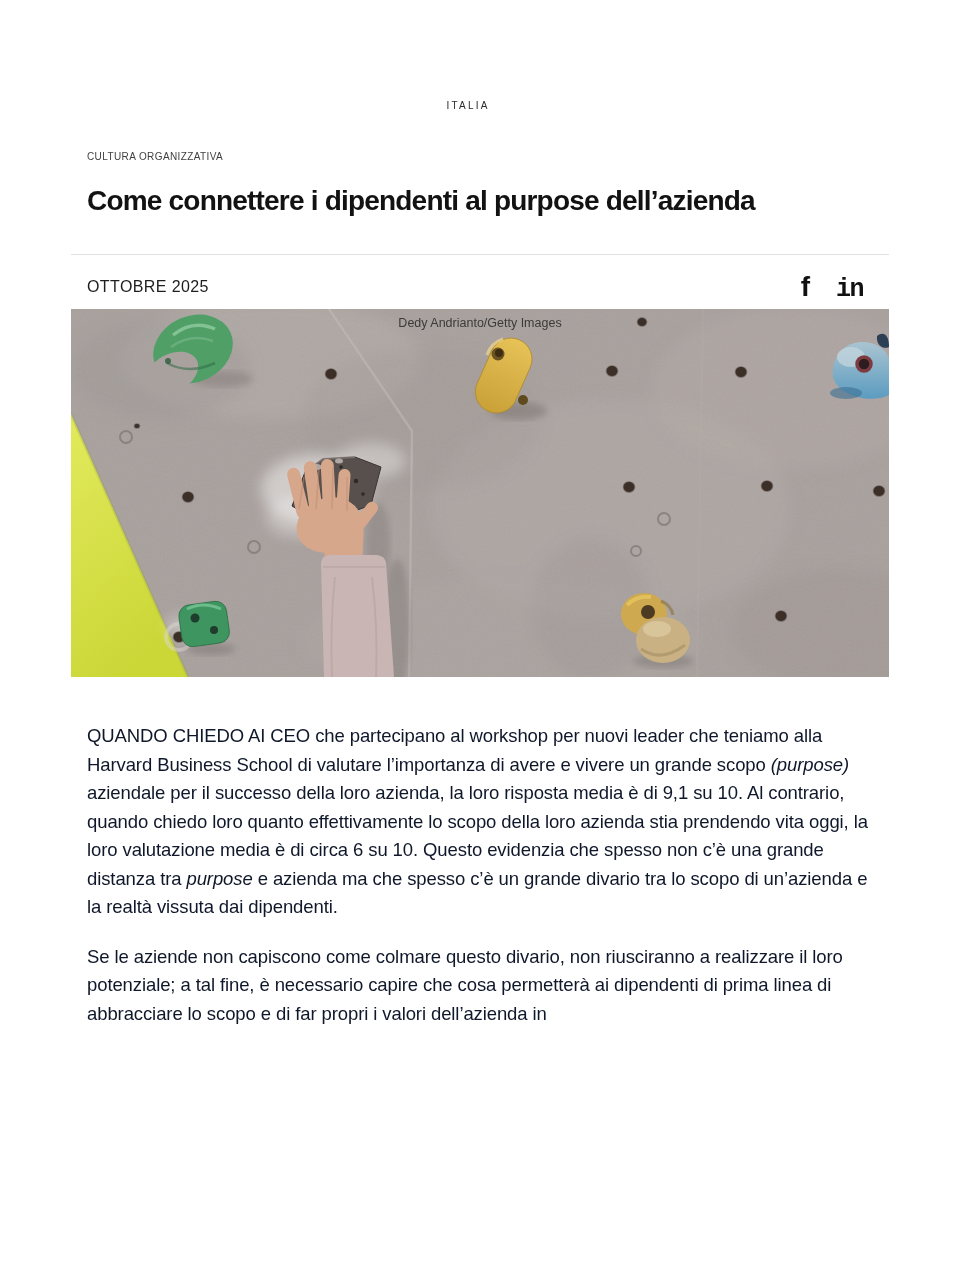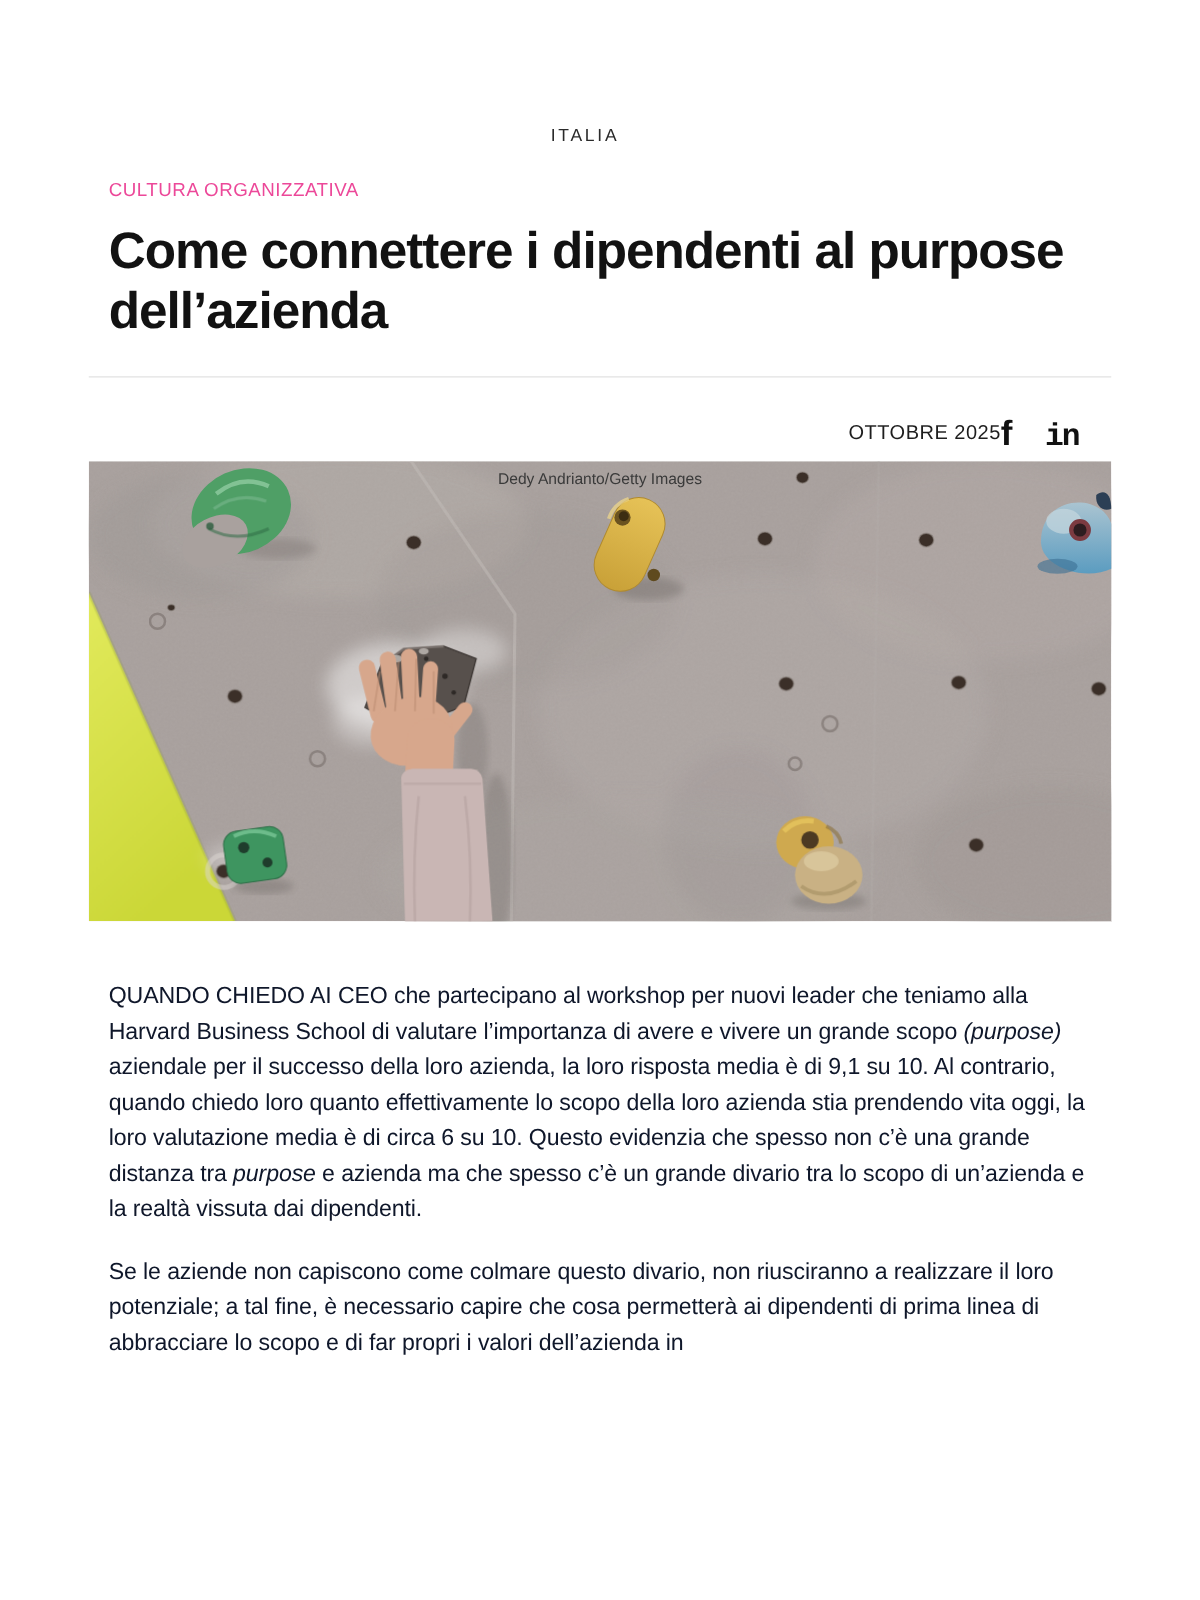--- a/index.html
+++ b/index.html
@@ -16,65 +16,65 @@
   .page { width: 960px; min-height: 1280px; background: #fff; overflow: hidden; }
 
   
   .masthead {
     padding-top: 100px;
     display: flex;
     flex-direction: column;
     align-items: center;
   }
   .edition {
-    font-size: 14px;
+    font-size: 10px;
     letter-spacing: 2.2px;
     color: #2a2a2a;
-    margin-bottom: 4px;
+    margin-bottom: 16px;
     align-self: center;
     transform: translateX(-12px);
   }
   .shield-wrap { display: block; cursor: pointer; }
 
   
   .container { width: 818px; margin: 0 auto; }
   .inner { margin: 0 16px; }
 
   .kicker {
     margin-top: 24px;
-    font-size: 15px;
+    font-size: 10px;
     letter-spacing: 0.4px;
-    color: #ec4899;
+    color: #404040;
     cursor: pointer;
   }
   h1.article-title {
     margin-top: 15px;
-    font-size: 41px;
+    font-size: 28px;
     line-height: 48px;
     font-weight: bold;
     letter-spacing: -0.8px;
     color: #121212;
     max-width: 770px;
   }
   .author {
     margin-top: 36px;
     font-size: 15px;
     letter-spacing: 0.8px;
     color: #222;
   }
   hr.divider {
     border: none;
     border-top: 1px solid #e2e2e2;
     margin-top: 29px;
   }
   .meta-row {
-    margin-top: 29px;
+    margin-top: 16px;
     display: flex;
     align-items: center;
-    justify-content: flex-end;
+    justify-content: space-between;
     height: 32px;
   }
   .date {
     font-size: 16px;
     letter-spacing: 0.4px;
     color: #1e1e1e;
   }
   .share { display: flex; align-items: baseline; gap: 26px; padding-right: 10px; }
   .share .fb {
     font-size: 28px; font-weight: bold; color: #111; line-height: 1;

